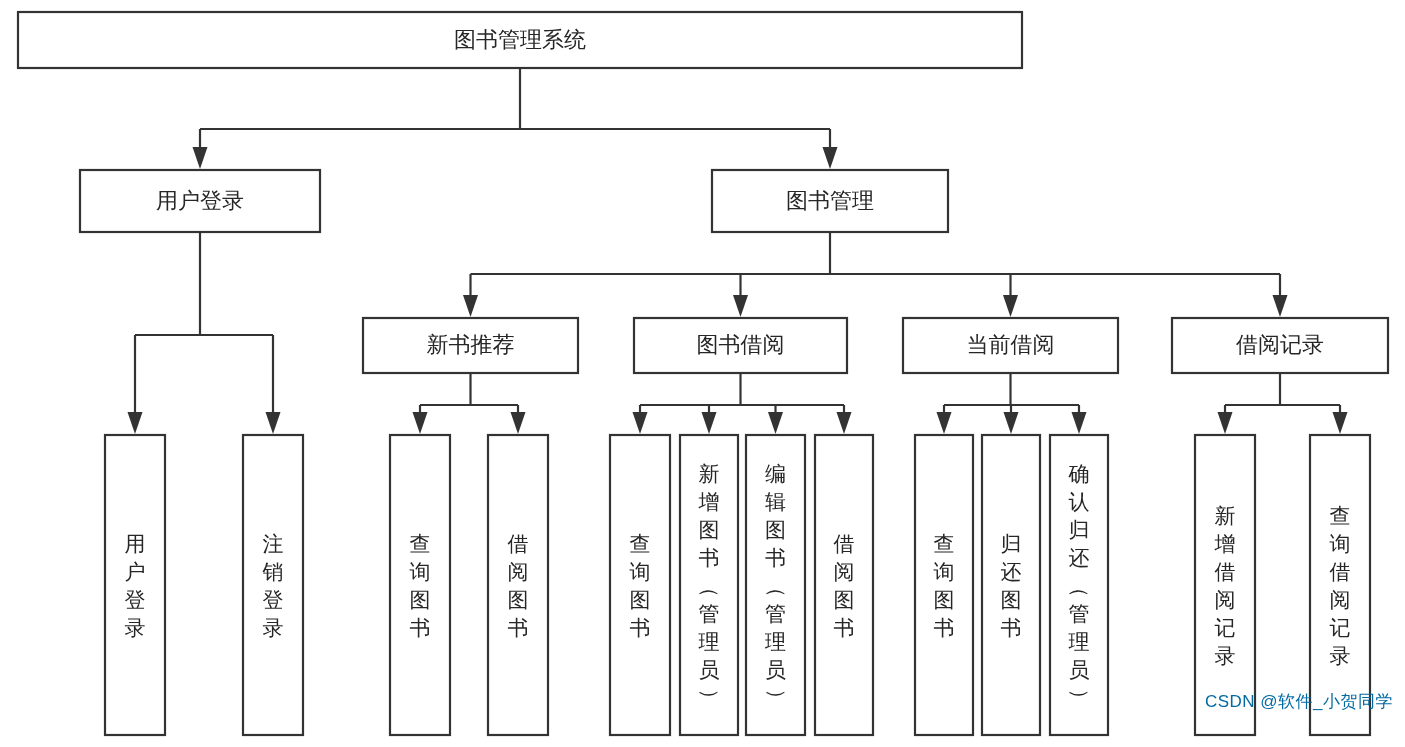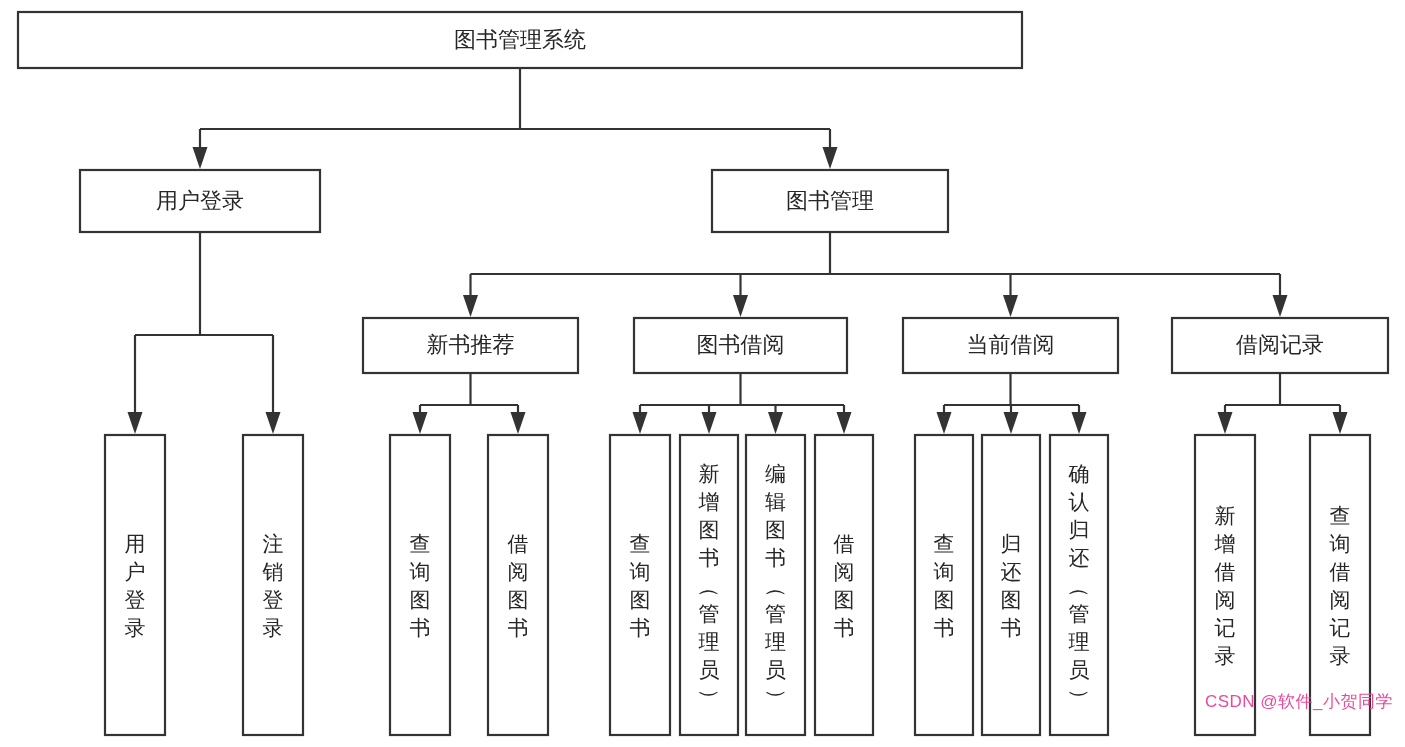--- a/index.html
+++ b/index.html
@@ -53,21 +53,21 @@
   .arrow-head {
     fill: #333333;
     stroke: none;
   }
   .watermark {
     position: absolute;
     right: 12px;
     bottom: 6px;
     font-family: "Liberation Sans", "DejaVu Sans", sans-serif;
     font-size: 17px;
-    color: #ec4899;
+    color: #0369a1;
     letter-spacing: 0.5px;
     white-space: nowrap;
     pointer-events: none;
   }
 </style>
 </head>
 <body>
 
 <div id="diagram-root">
   <svg class="diagram" id="diagram-svg" viewBox="0 0 1405 747" xmlns="http://www.w3.org/2000/svg">

